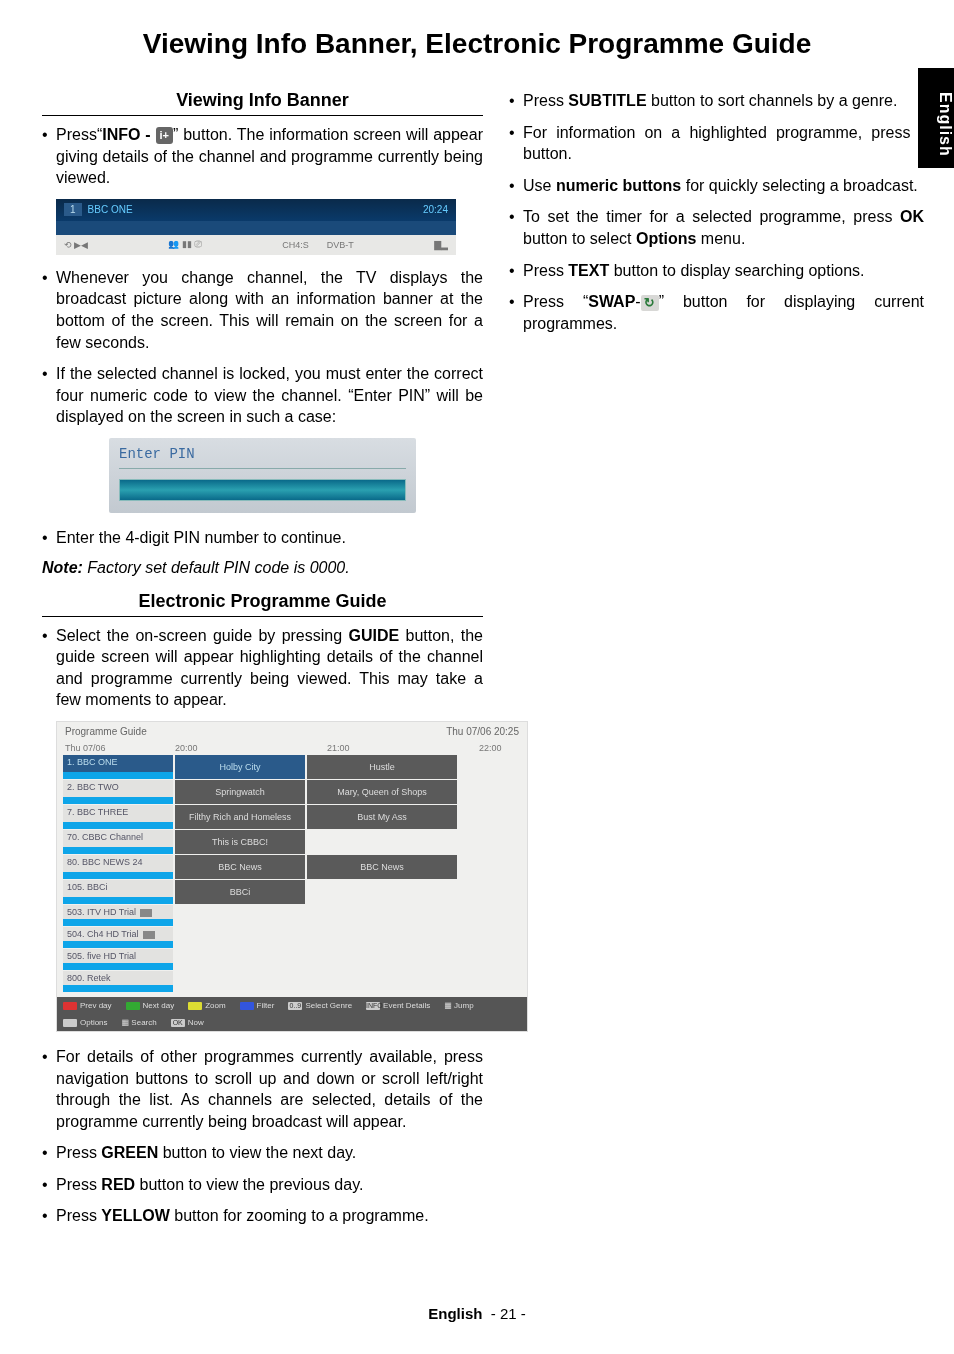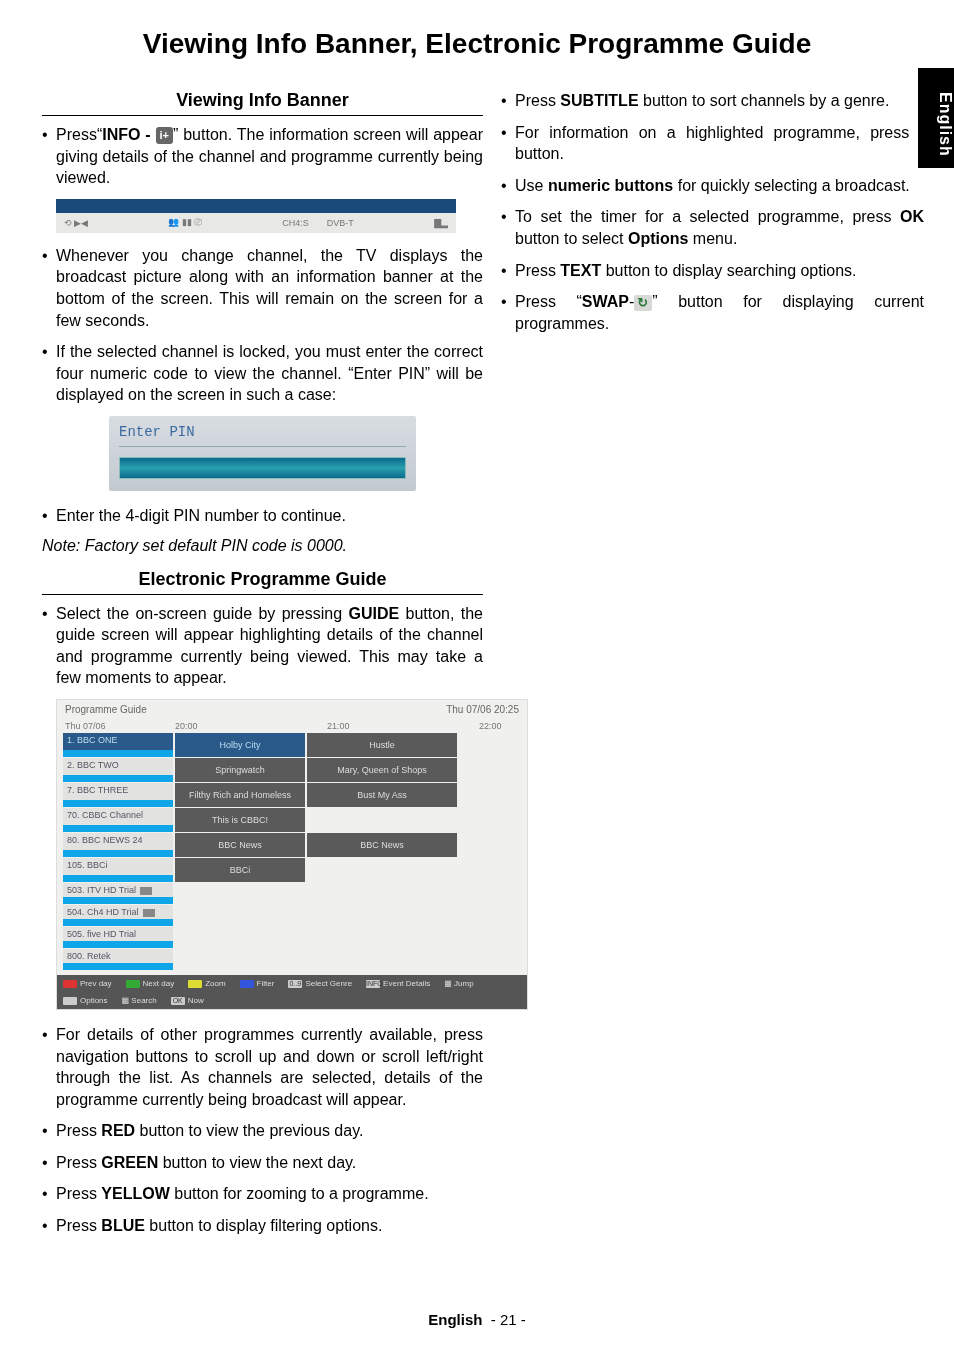--- a/index.html
+++ b/index.html
@@ -28,21 +28,21 @@
     writing-mode: vertical-rl;
     text-align: center;
     font-weight: bold;
     font-size: 16px;
     padding-top: 12px;
     letter-spacing: 1px;
   }
   .columns {
     display: flex;
     padding: 20px 30px 0 42px;
-    gap: 18px;
+    gap: 26px;
   }
   .col { width: 50%; }
   .section-head {
     font-weight: bold;
     text-align: center;
     font-size: 18px;
     border-bottom: 1px solid #000;
     padding-bottom: 4px;
     margin-bottom: 8px;
   }
@@ -58,21 +58,21 @@
   ul.body > li::before {
     content: "•";
     position: absolute;
     left: 0;
     top: 0;
   }
   .note {
     font-size: 16px;
     margin: 6px 0 14px 0;
   }
-  .note b { font-style: italic; font-weight: normal; }
+  .note b { font-style: italic; font-weight: bold; }
   .note-body { font-style: italic; }
 
   
   .info-banner {
     margin: 8px 0 12px 14px;
     width: 400px;
   }
   .ib-top {
     height: 22px;
     background: linear-gradient(#0a2a4a,#0a3a6a);
@@ -202,21 +202,21 @@
   .hd-tag {
     display:inline-block;
     width:12px; height:8px;
     background:#888;
     margin-left:4px;
     vertical-align:middle;
   }
 
   .footer {
     position:absolute;
-    bottom:26px;
+    bottom:32px;
     left:0; right:0;
     text-align:center;
     font-size:15px;
   }
   .footer b { font-weight:bold; }
 </style>
 </head>
 <body>
 
 <div class="page-title">Viewing Info Banner, Electronic Programme Guide</div>
@@ -227,20 +227,24 @@
   <div class="col">
     <div class="section-head">Viewing Info Banner</div>
     <ul class="body">
       <li>
         <span>Press“</span><b>INFO -</b>
         <span class="inline-icon">i+</span><span>” button. The information screen will appear giving details of the channel and programme currently being viewed.</span>
       </li>
     </ul>
 
     <div class="info-banner">
+      <div class="ib-top">
+        <span><span class="chnum">1</span><span>BBC ONE</span></span>
+        <span>20:24</span>
+      </div>
       <div class="ib-mid"></div>
       <div class="ib-bot">
         <span class="group">⟲ ▶◀</span>
         <span class="group">👥   ▮▮  ⎚</span>
         <span class="group">
             <span>CH4:S</span>
             <span>DVB-T</span>
           </span>
         <span>▇▂</span>
       </div>
@@ -344,24 +348,23 @@
         <span class="lgd-item"><span class="chip info">INFO</span><span>Event Details</span></span>
         <span class="lgd-item">▦ <span>Jump</span></span>
         <span class="lgd-item"><span class="chip swap"></span><span>Options</span></span>
         <span class="lgd-item">▦ <span>Search</span></span>
         <span class="lgd-item"><span class="chip info">OK</span><span>Now</span></span>
       </div>
     </div>
 
     <ul class="body">
       <li>For details of other programmes currently available, press navigation buttons to scroll up and down or scroll left/right through the list. As channels are selected, details of the programme currently being broadcast will appear.</li>
+      <li><span>Press </span><b>GREEN</b><span> button to view the next day.</span></li>
       <li><span>Press </span><b>RED</b><span> button to view the previous day.</span></li>
-      <li><span>Press </span><b>GREEN</b><span> button to view the next day.</span></li>
       <li><span>Press </span><b>YELLOW</b><span> button for zooming to a programme.</span></li>
-      <li><span>Press </span><b>BLUE</b><span> button to display filtering options.</span></li>
     </ul>
   </div>
 
   <div class="col">
     <ul class="body">
       <li><span>Press </span><b>SUBTITLE</b><span> button to sort channels by a genre.</span></li>
       <li><span>For information on a highlighted programme, press </span><b>i</b><span> button.</span></li>
       <li><span>Use </span><b>numeric buttons</b><span> for quickly selecting a broadcast.</span></li>
       <li><span>To set the timer for a selected programme, press </span><b>OK</b><span> button to select </span><b>Options</b><span> menu.</span></li>
       <li><span>Press </span><b>TEXT</b><span> button to display searching options.</span></li>

